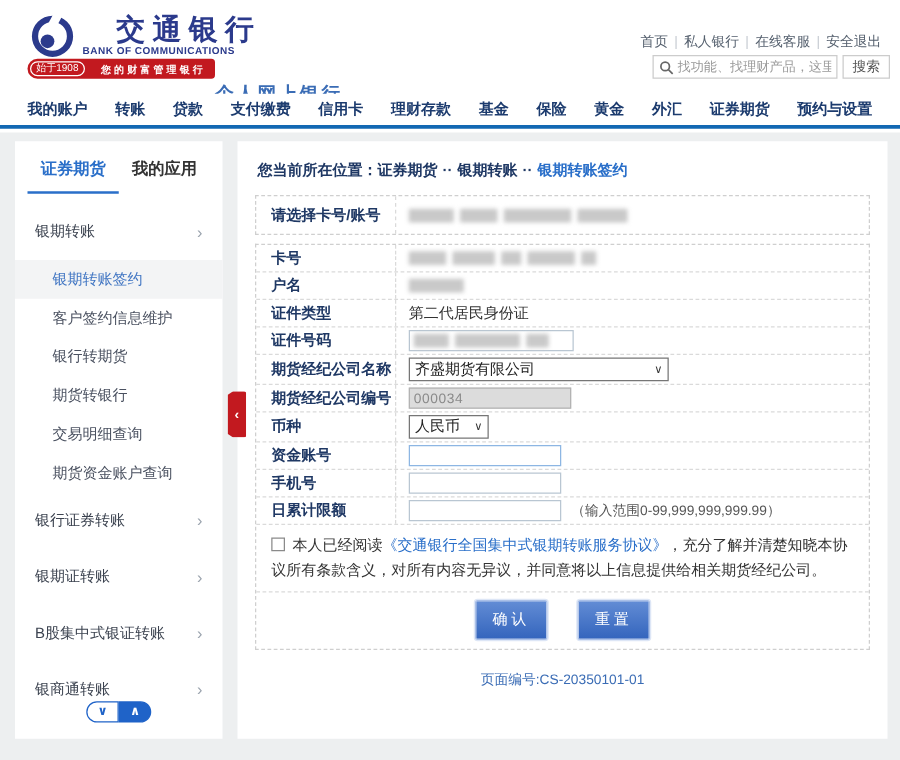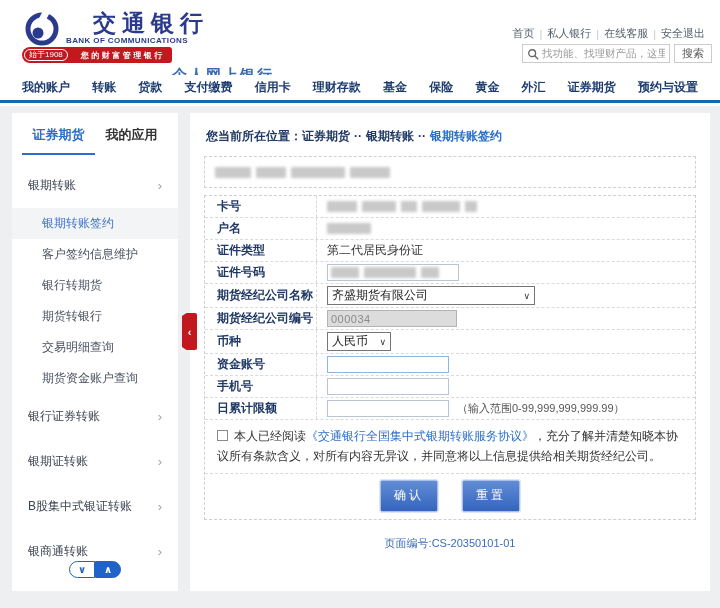--- a/index.html
+++ b/index.html
@@ -179,20 +179,21 @@
     <div class="red-tab">
         <span>‹</span>
       </div>
 
     <div class="breadcrumb"><span>您当前所在位置：</span><span class="bc-seg">证券期货</span><span class="bc-sep">··</span><span class="bc-seg">银期转账</span><span class="bc-sep">··</span><span class="bc-seg last">银期转账签约</span></div>
 
     <div class="form-wrap">
 
       <div class="fbox fbox1">
         <div class="frow tall noline">
+          <div class="flabel">请选择卡号/账号</div>
           <div class="fvalue">
             <div class="redact-group">
               <span class="redact" style="width:36px"></span>
                 <span class="redact" style="width:30px"></span>
                 <span class="redact" style="width:54px"></span>
                 <span class="redact" style="width:40px"></span>
             </div>
           </div>
         </div>
       </div>

